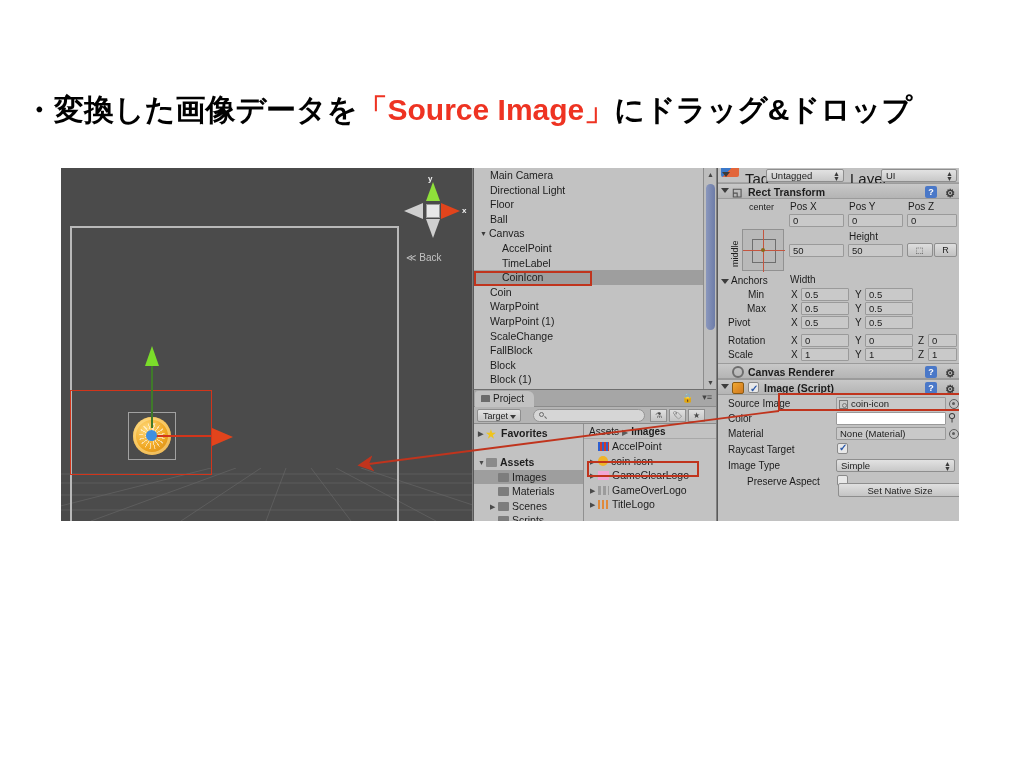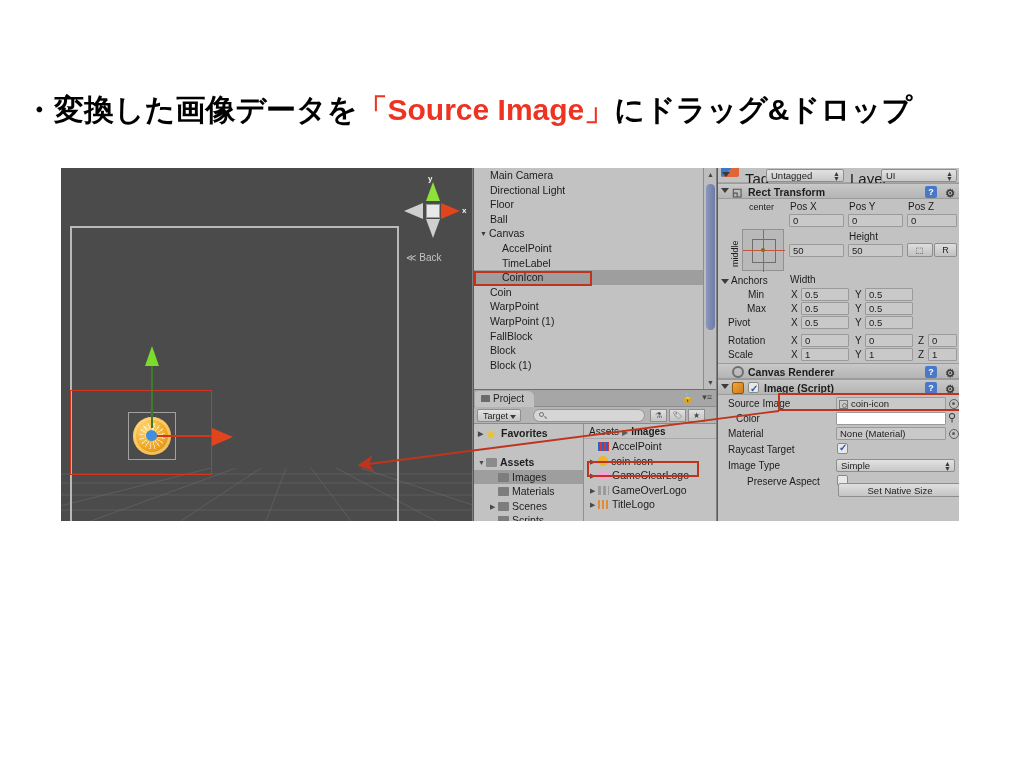--- a/index.html
+++ b/index.html
@@ -502,20 +502,21 @@
           <div class="h-row"><span>Directional Light</span></div>
           <div class="h-row"><span>Floor</span></div>
           <div class="h-row"><span>Ball</span></div>
           <div class="h-row"><span class="h-arrow">▼</span><span>Canvas</span></div>
           <div class="h-row child"><span>AccelPoint</span></div>
           <div class="h-row child"><span>TimeLabel</span></div>
           <div class="h-row child sel"><span>CoinIcon</span></div>
           <div class="h-row"><span>Coin</span></div>
           <div class="h-row"><span>WarpPoint</span></div>
           <div class="h-row"><span>WarpPoint (1)</span></div>
+          <div class="h-row"><span>ScaleChange</span></div>
           <div class="h-row"><span>FallBlock</span></div>
           <div class="h-row"><span>Block</span></div>
           <div class="h-row"><span>Block (1)</span></div>
         </div>
       <div id="h-scrollbar">
         <div class="sb-arrow" style="top:0;">▲</div>
         <div id="h-thumb"></div>
         <div class="sb-arrow" style="bottom:0;">▼</div>
       </div>
       <div id="hl-coinicon" style="border-color: rgb(192, 52, 29);"></div>
@@ -677,21 +678,21 @@
       </div>
 
       <div style="position:relative; height:104px;">
         <span class="rowlbl" style="left:10px; top:3px;">Source Image</span>
         <div class="fld" style="left:118px; top:2px; width:110px; padding-left:14px;">
           <span id="sprite-mini"></span>
           <span>coin-icon</span>
         </div>
         <span class="circ-sel" style="left:231px; top:4px;"></span>
 
-        <span class="rowlbl" style="left:18px; top:18px;">Color</span>
+        <span class="rowlbl" style="left:10px; top:18px;">Color</span>
         <div class="fld white" style="left:118px; top:17px; width:110px;"></div>
         <span class="eyedrop" style="left:230px; top:16px;">⚲</span>
 
         <span class="rowlbl" style="left:10px; top:33px;">Material</span>
         <div class="fld" style="left:118px; top:32px; width:110px;">
           <span>None (Material)</span>
         </div>
         <span class="circ-sel" style="left:231px; top:34px;"></span>
 
         <span class="rowlbl" style="left:10px; top:49px;">Raycast Target</span>

